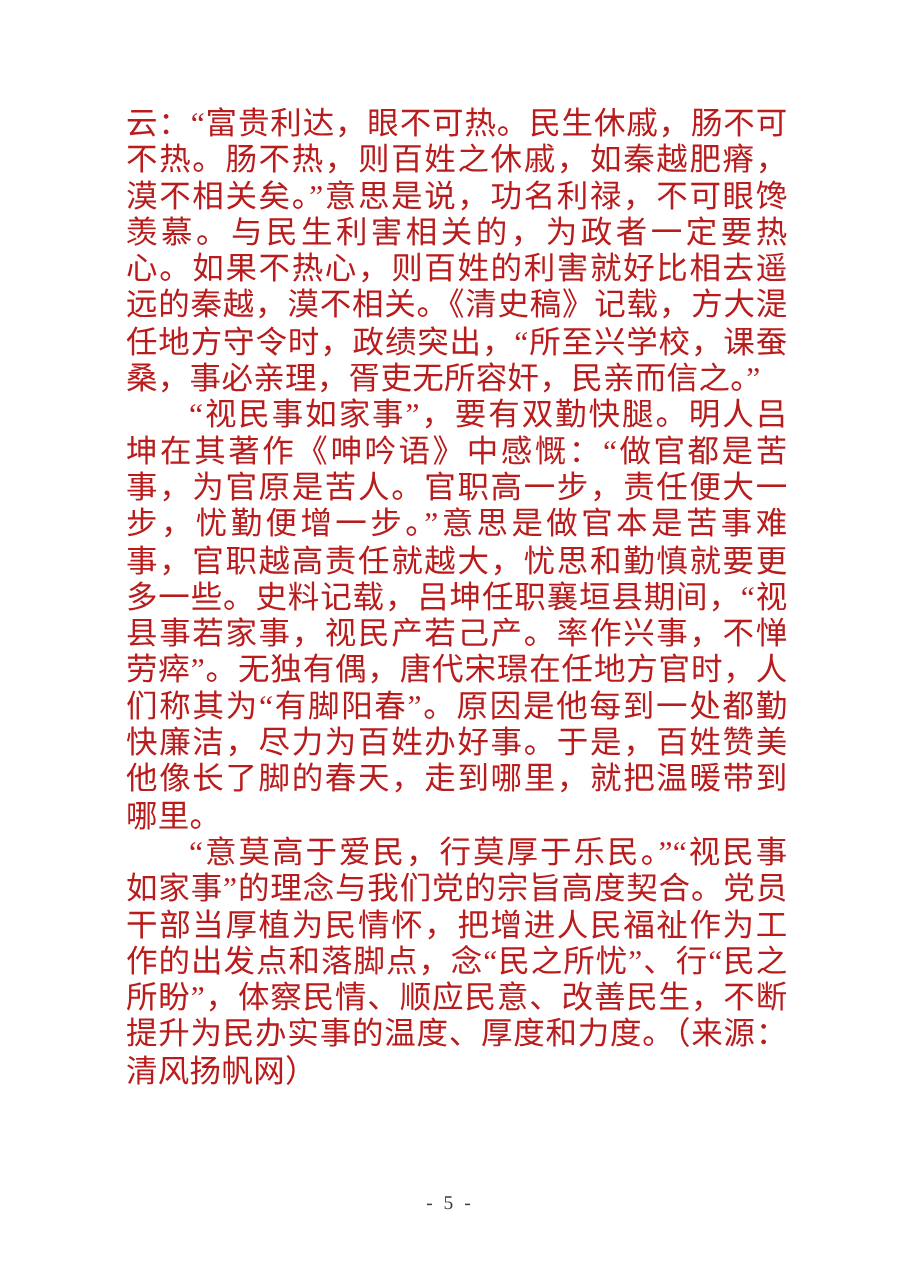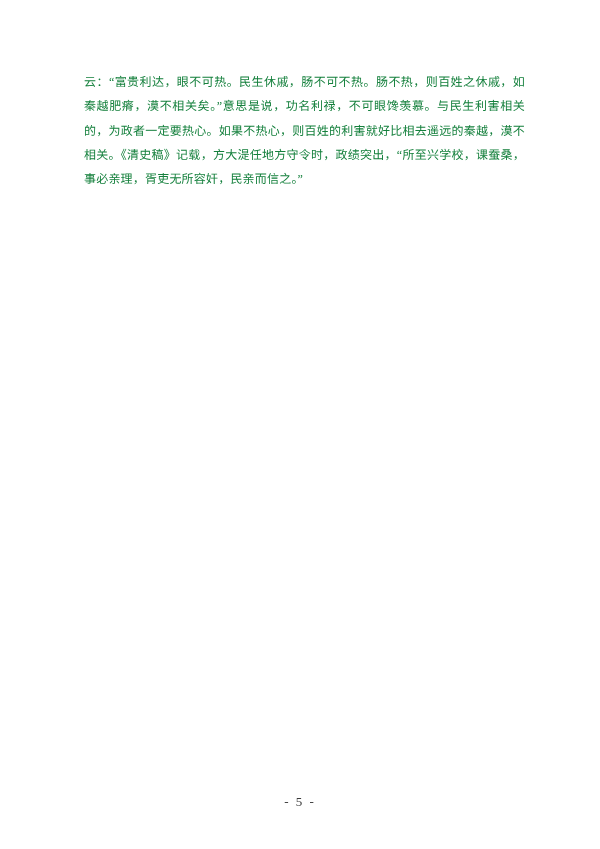--- a/index.html
+++ b/index.html
@@ -13,22 +13,22 @@
     height: 849px;
     background: #ffffff;
     overflow: hidden;
     font-family: "Liberation Serif", "DejaVu Serif", serif;
   }
   .text-block {
     position: absolute;
     left: 84px;
     top: 70px;
     width: 441px;
-    color: #15803d;
-    font-size: 12px;
+    color: #b91c1c;
+    font-size: 21px;
     line-height: 24.3px;
     text-align: justify;
     text-justify: inter-character;
     letter-spacing: 0.2px;
   }
   .text-block p {
     margin: 0;
     padding: 0;
   }
   .text-block p.indent {
@@ -44,15 +44,17 @@
     font-size: 13px;
     letter-spacing: 2px;
   }
 </style>
 </head>
 <body>
 
 <div class="page">
   <div class="text-block">
     <p>云：“富贵利达，眼不可热。民生休戚，肠不可不热。肠不热，则百姓之休戚，如秦越肥瘠，漠不相关矣。”意思是说，功名利禄，不可眼馋羡慕。与民生利害相关的，为政者一定要热心。如果不热心，则百姓的利害就好比相去遥远的秦越，漠不相关。《清史稿》记载，方大湜任地方守令时，政绩突出，“所至兴学校，课蚕桑，事必亲理，胥吏无所容奸，民亲而信之。”</p>
+    <p class="indent">“视民事如家事”，要有双勤快腿。明人吕坤在其著作《呻吟语》中感慨：“做官都是苦事，为官原是苦人。官职高一步，责任便大一步，忧勤便增一步。”意思是做官本是苦事难事，官职越高责任就越大，忧思和勤慎就要更多一些。史料记载，吕坤任职襄垣县期间，“视县事若家事，视民产若己产。率作兴事，不惮劳瘁”。无独有偶，唐代宋璟在任地方官时，人们称其为“有脚阳春”。原因是他每到一处都勤快廉洁，尽力为百姓办好事。于是，百姓赞美他像长了脚的春天，走到哪里，就把温暖带到哪里。</p>
+    <p class="indent">“意莫高于爱民，行莫厚于乐民。”“视民事如家事”的理念与我们党的宗旨高度契合。党员干部当厚植为民情怀，把增进人民福祉作为工作的出发点和落脚点，念“民之所忧”、行“民之所盼”，体察民情、顺应民意、改善民生，不断提升为民办实事的温度、厚度和力度。（来源：清风扬帆网）</p>
   </div>
   <div class="page-footer">- 5 -</div>
 </div>
 
 </body></html>

